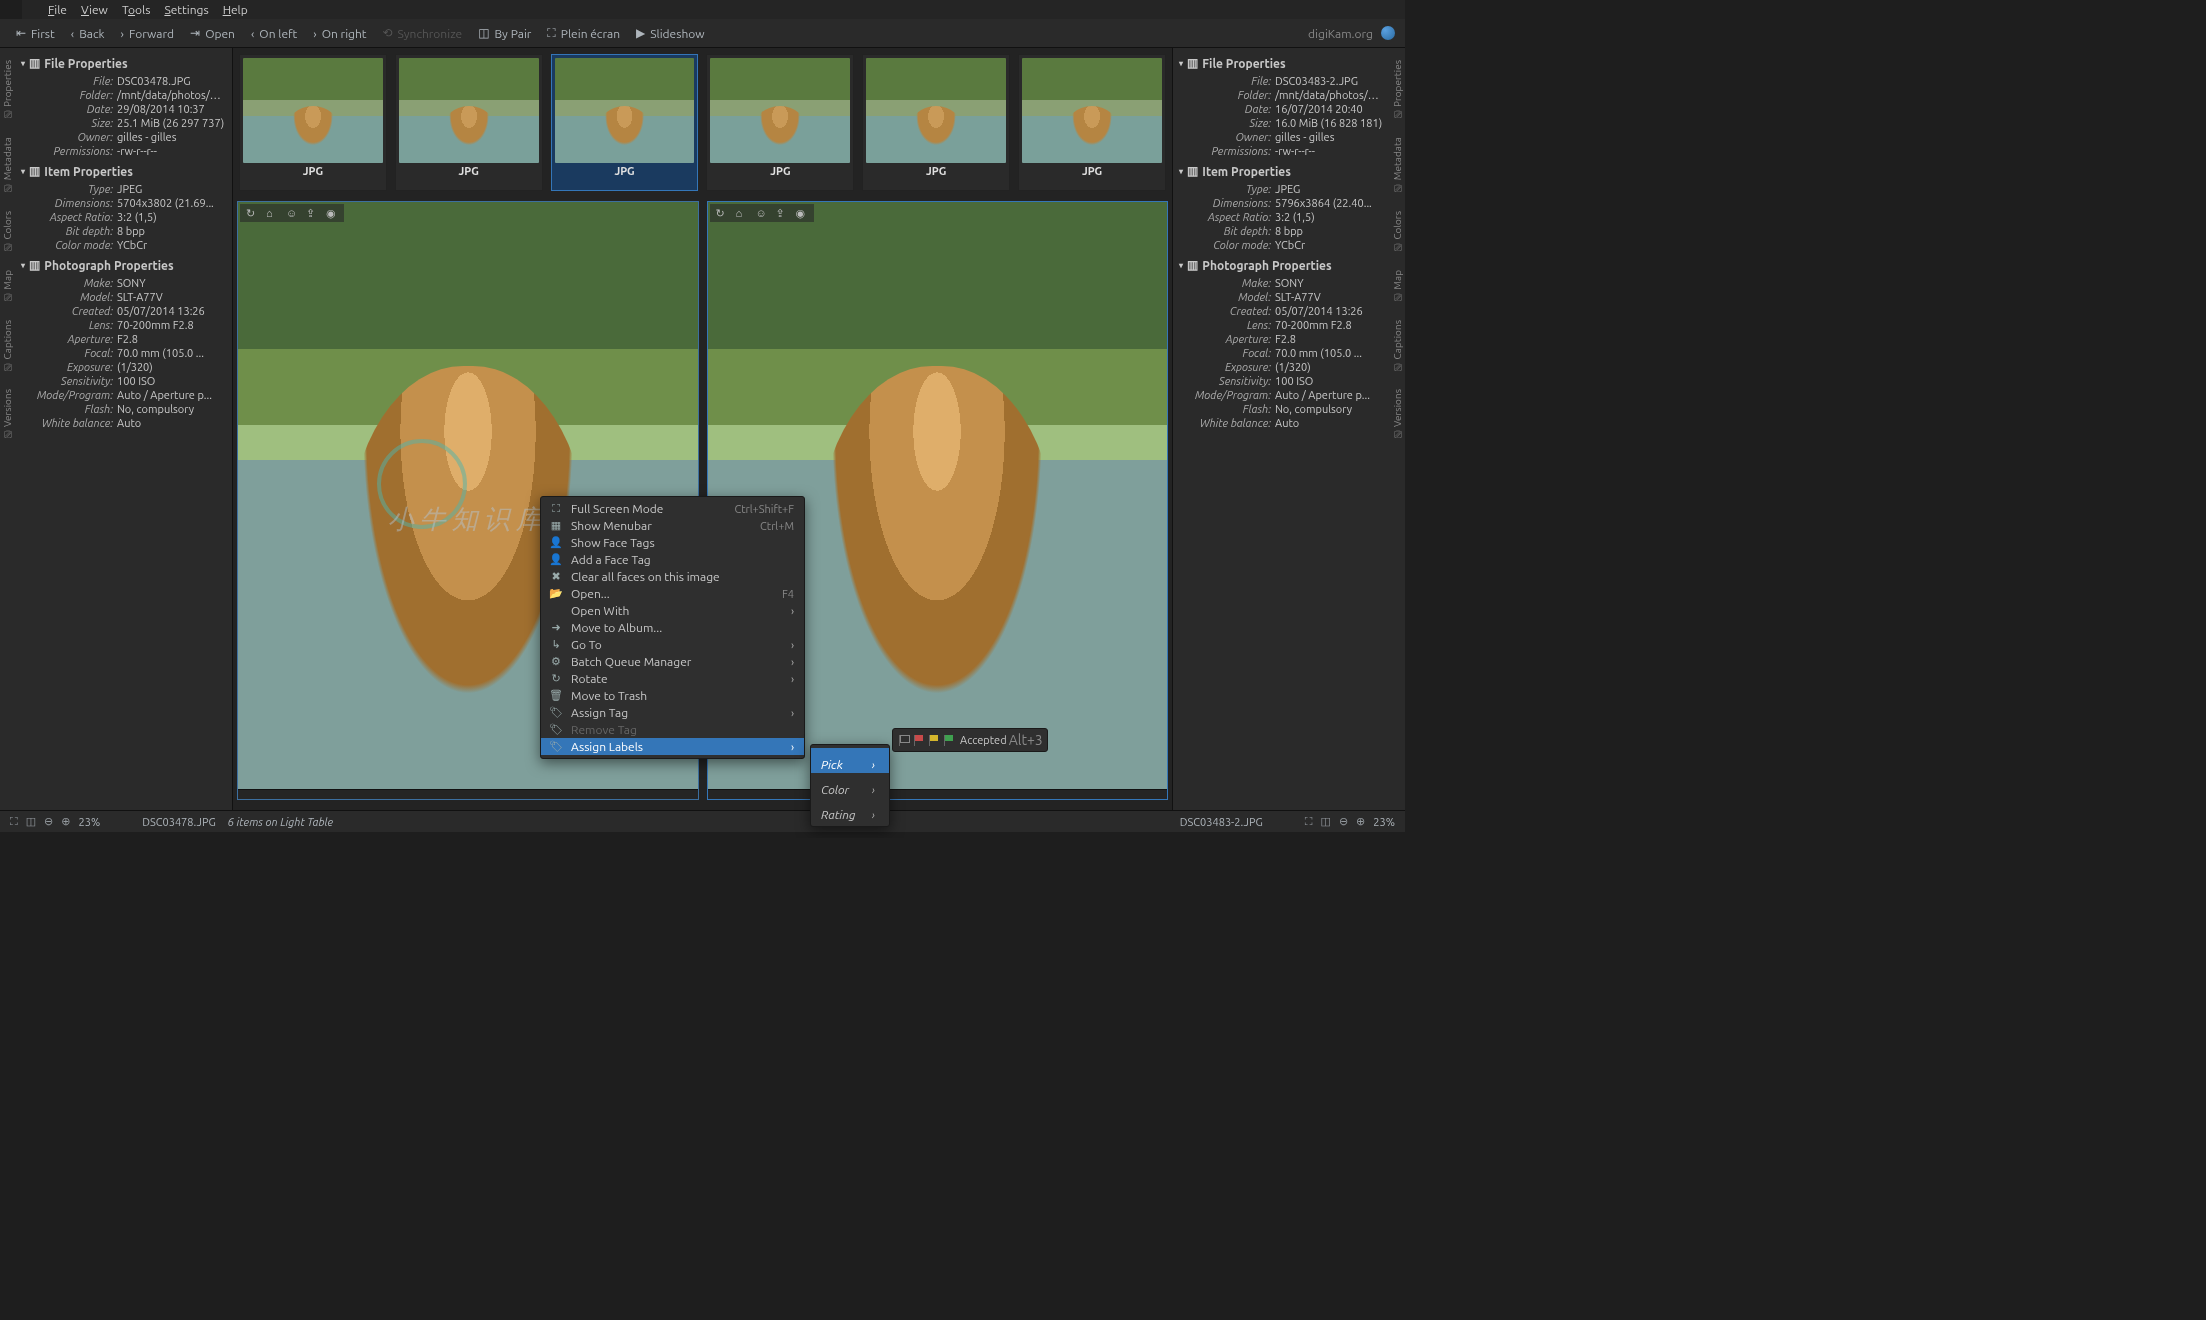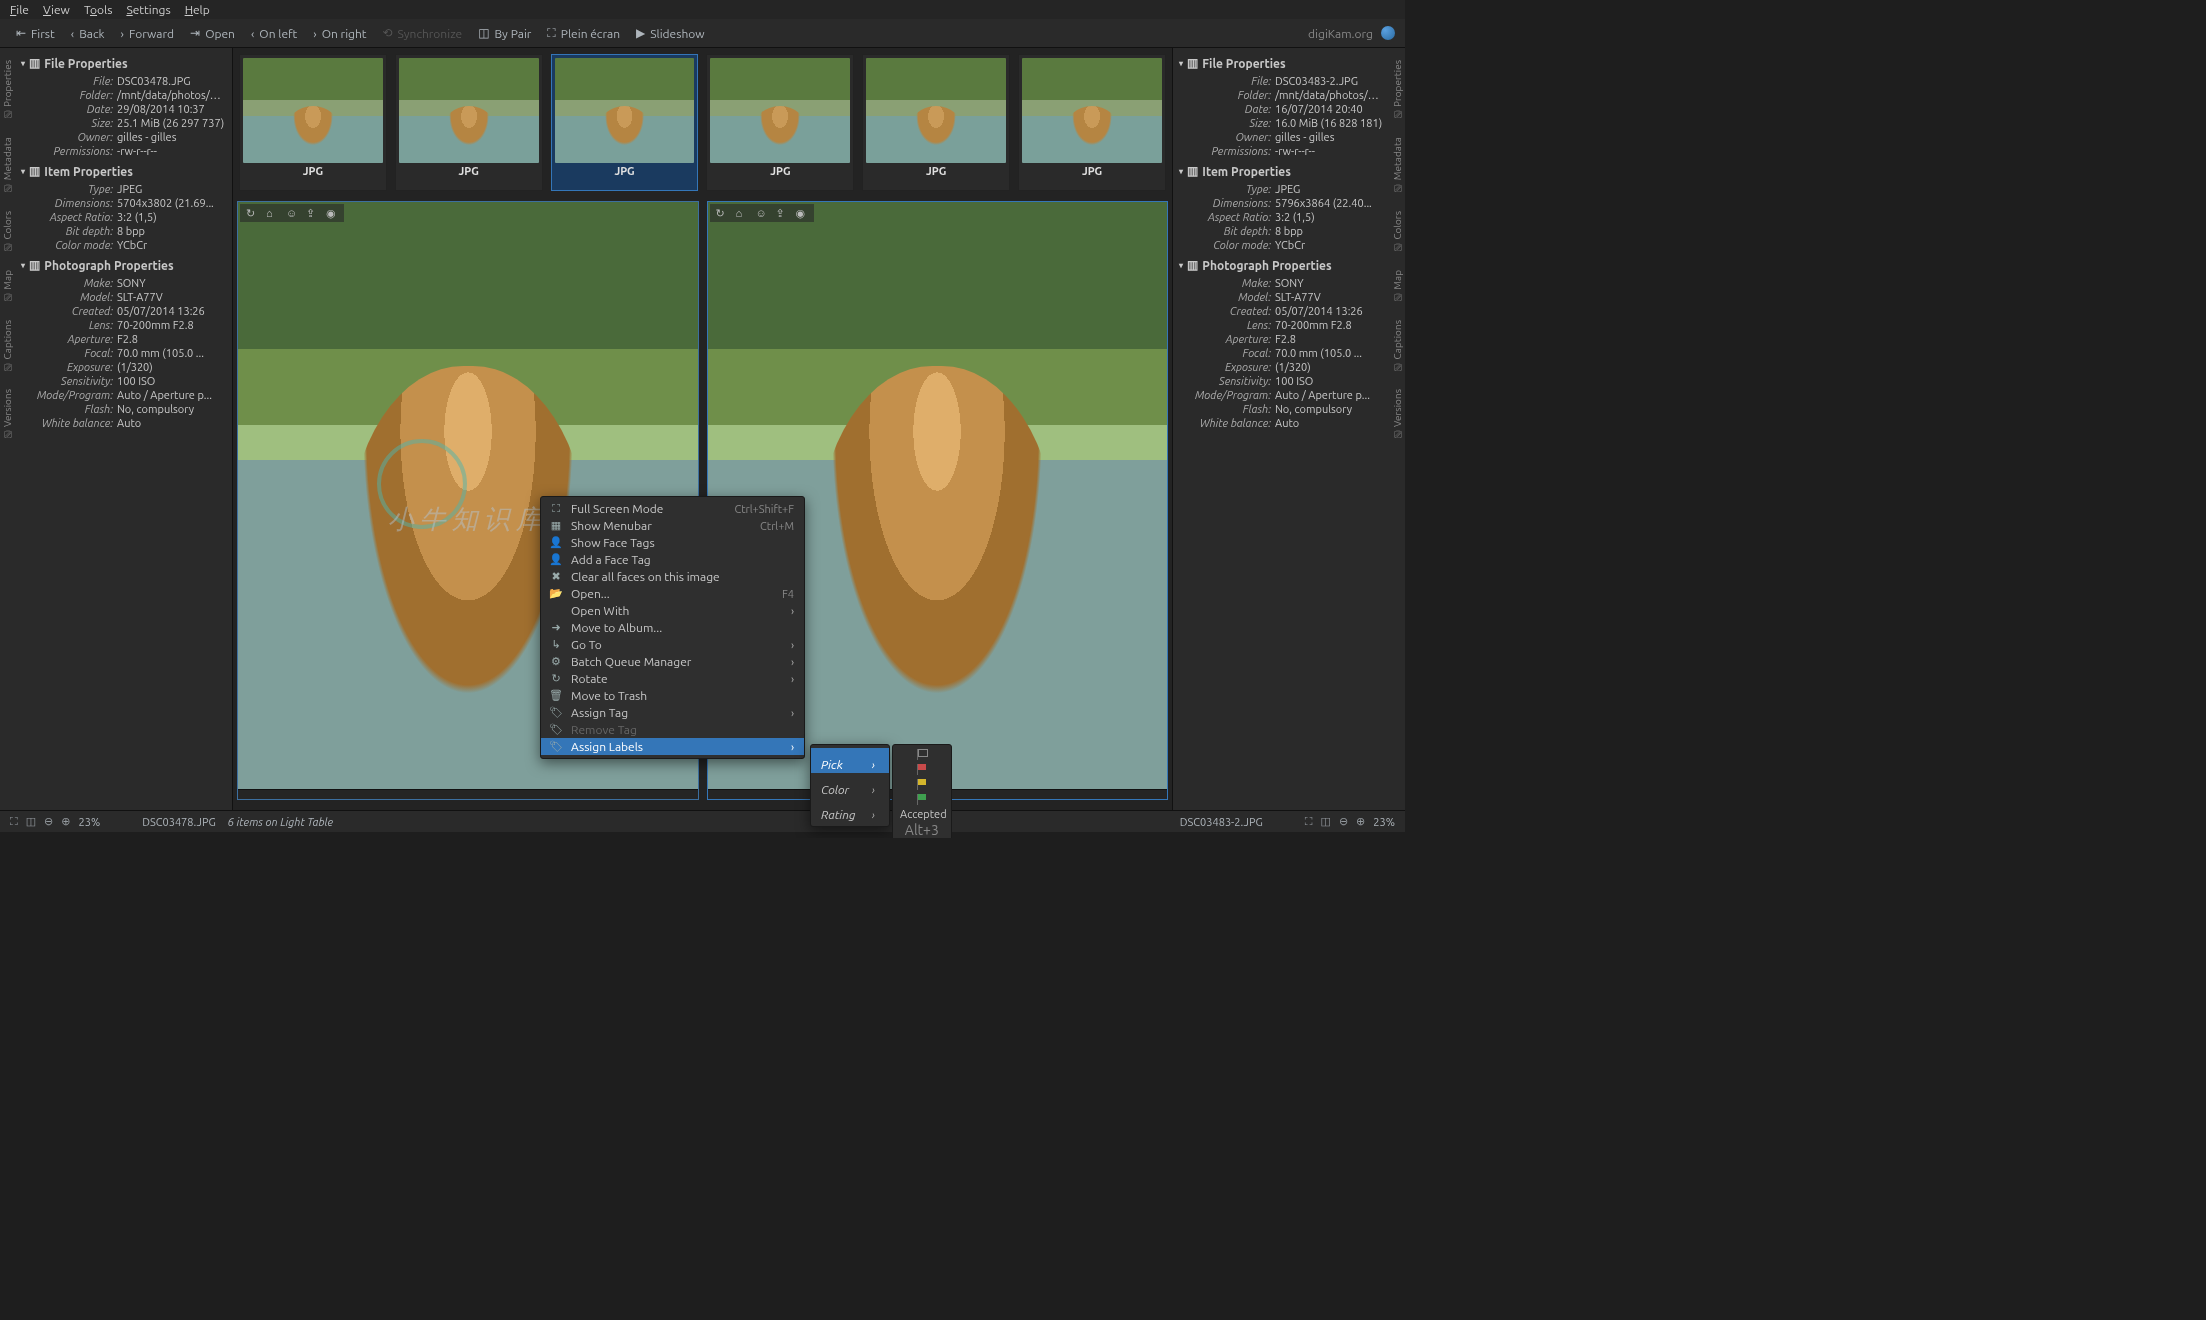--- a/index.html
+++ b/index.html
@@ -1,18 +1,18 @@
 <!DOCTYPE html>
 <html><head>
 <meta charset="utf-8">
 <style>
 * { margin: 0; padding: 0; box-sizing: border-box; font-family: -apple-system, "Segoe UI", Ubuntu, sans-serif; }
 body { background: #1e1e1e; color: #b0b0b0; font-size: 12px; overflow: hidden; width: 1405px; height: 838px; position: relative; }
 
-.menubar { display: flex; gap: 14px; padding: 3px 10px; background: #252525; color: #ccc; }
+.menubar { display: flex; gap: 14px; padding: 3px 26px; background: #252525; color: #ccc; margin-left: 22px; }
 .menubar span { cursor: pointer; }
 .menubar u { text-decoration: underline; }
 
 .toolbar { display: flex; align-items: center; gap: 4px; padding: 4px 10px; background: #2a2a2a; border-bottom: 1px solid #111; }
 .tbtn { display: inline-flex; align-items: center; gap: 5px; padding: 3px 6px; color: #aeb5bb; cursor: pointer; font-size: 12px; border-radius: 2px; }
 .tbtn.disabled { color: #555; }
 .toolbar .spacer { margin-left: auto; }
 .brand { color: #888; font-size: 12px; margin-right: 4px; }
 .globe-icon { width: 14px; height: 14px; border-radius: 50%; background: radial-gradient(circle at 30% 30%, #5aa0e0, #2a6aa0); display: inline-block; vertical-align: middle; }
 
@@ -487,20 +487,20 @@
       <span>Pick</span>
     </div>
   <div class="ctx-item sub">
       <span>Color</span>
     </div>
   <div class="ctx-item sub">
       <span>Rating</span>
     </div>
 </div>
 
-<div class="flags-row" style="left:892px; top:744px;flex-direction:column;">
+<div class="flags-row" style="left:892px; top:728px;">
   <span class="flag none"></span>
   <span class="flag red"></span>
   <span class="flag yellow"></span>
   <span class="flag green"></span>
   <span class="lbl">Accepted</span>
     <span class="sc">Alt+3</span>
 </div>
 
 </body></html>

